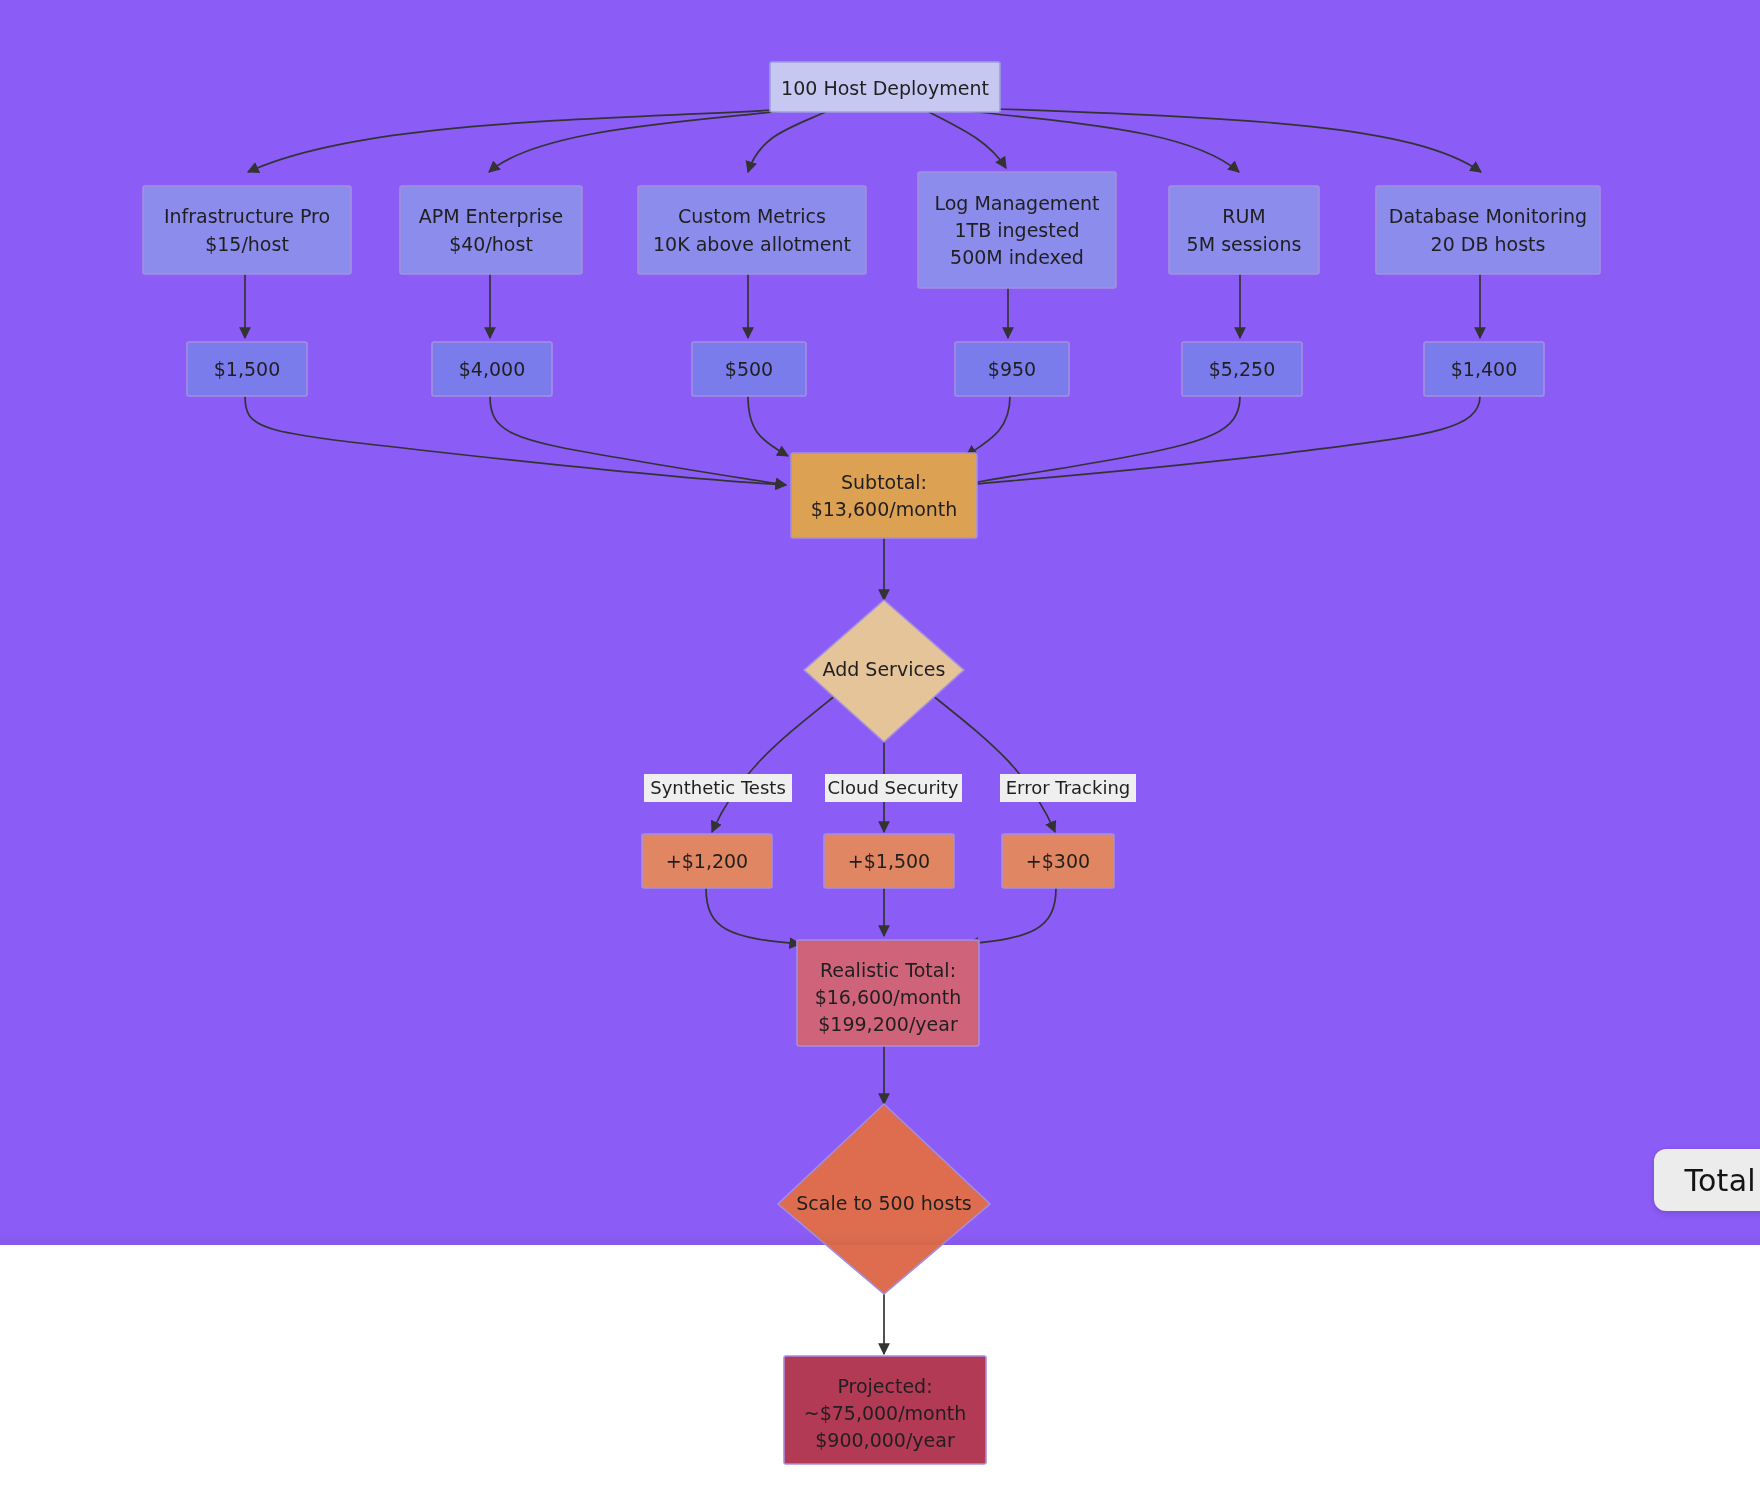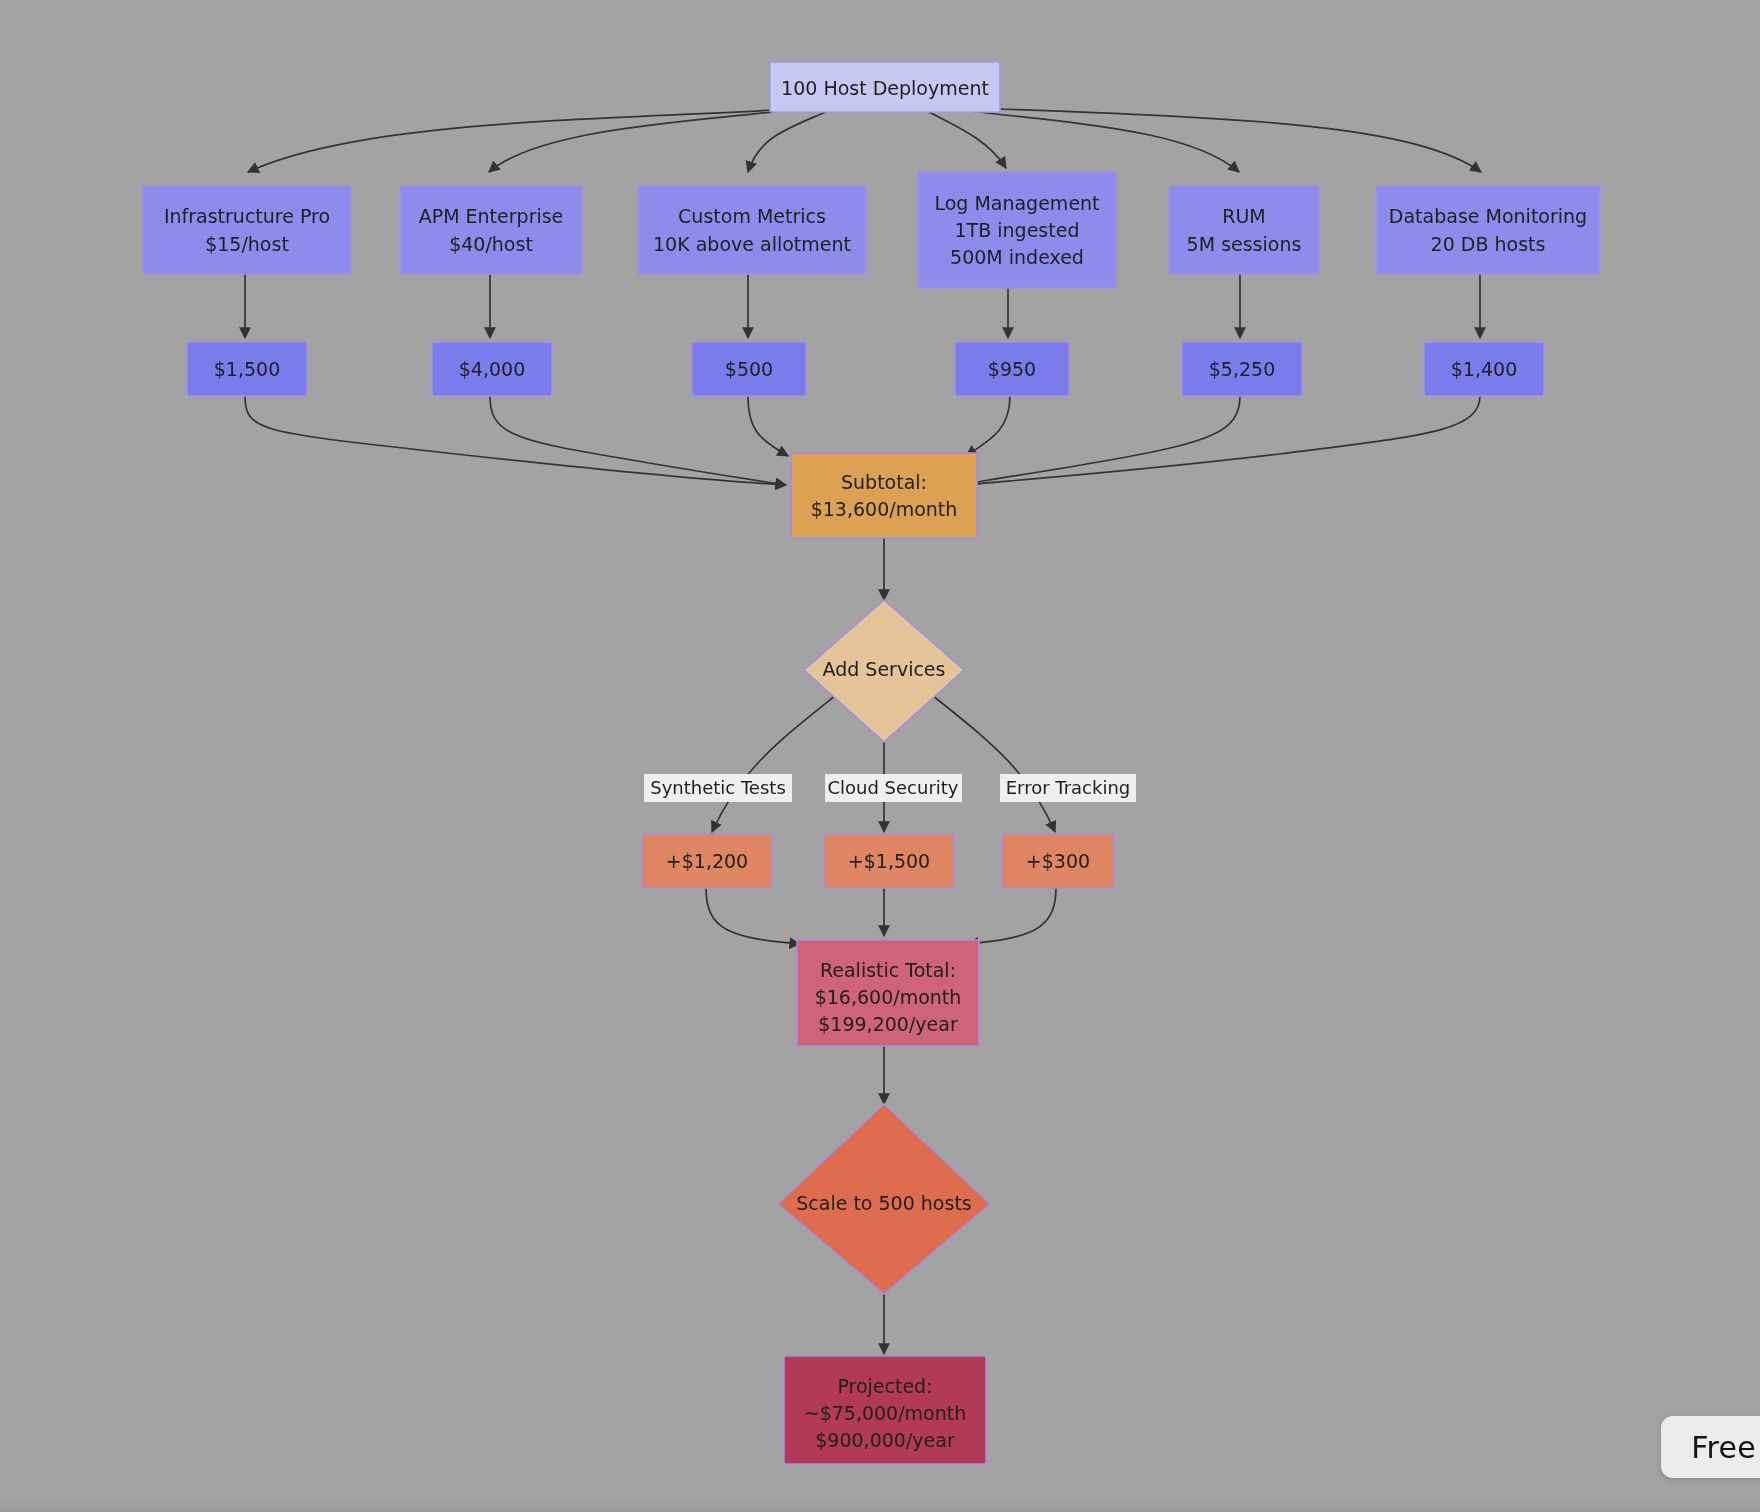--- a/index.html
+++ b/index.html
@@ -1,21 +1,21 @@
 <!DOCTYPE html>
 <html><head>
 <meta charset="utf-8">
 <style>
   html,body{margin:0;padding:0;background:#ffffff;}
   body{
     width:1760px;height:1512px;overflow:hidden;
     font-family:"DejaVu Sans", sans-serif;
     color:#262626;
   }
-  #stage{position:relative;width:1760px;height:1512px;background:#a3a3a3;text-decoration:underline;}
+  #stage{position:relative;width:1760px;height:1245px;background:#8b5cf6;text-decoration:underline;}
   svg#flow{position:absolute;left:0;top:0;width:1760px;height:1512px;display:block;}
   .node-rect{stroke-width:1.6px;}
   .node-text{
     font-family:"DejaVu Sans", sans-serif;
     font-size:19px;
     fill:#1f1f1f;
     text-anchor:middle;
     dominant-baseline:middle;
   }
   .edge{fill:none;stroke:#333333;stroke-width:1.7px;}
@@ -228,17 +228,17 @@
     <g>
       <rect class="node-rect" x="784" y="1356" width="202" height="108" rx="2" fill="#b23a55" stroke="#a58ee0"></rect>
       <text class="node-text" x="885" y="1387">Projected:</text>
       <text class="node-text" x="885" y="1414">~$75,000/month</text>
       <text class="node-text" x="885" y="1441">$900,000/year</text>
     </g>
 
   </svg>
 
   <div id="float-btn">
-    <span>Free</span>
+    <span>Total</span>
   </div>
 
   <div id="page-edge"></div>
 </div>
 
 </body></html>

